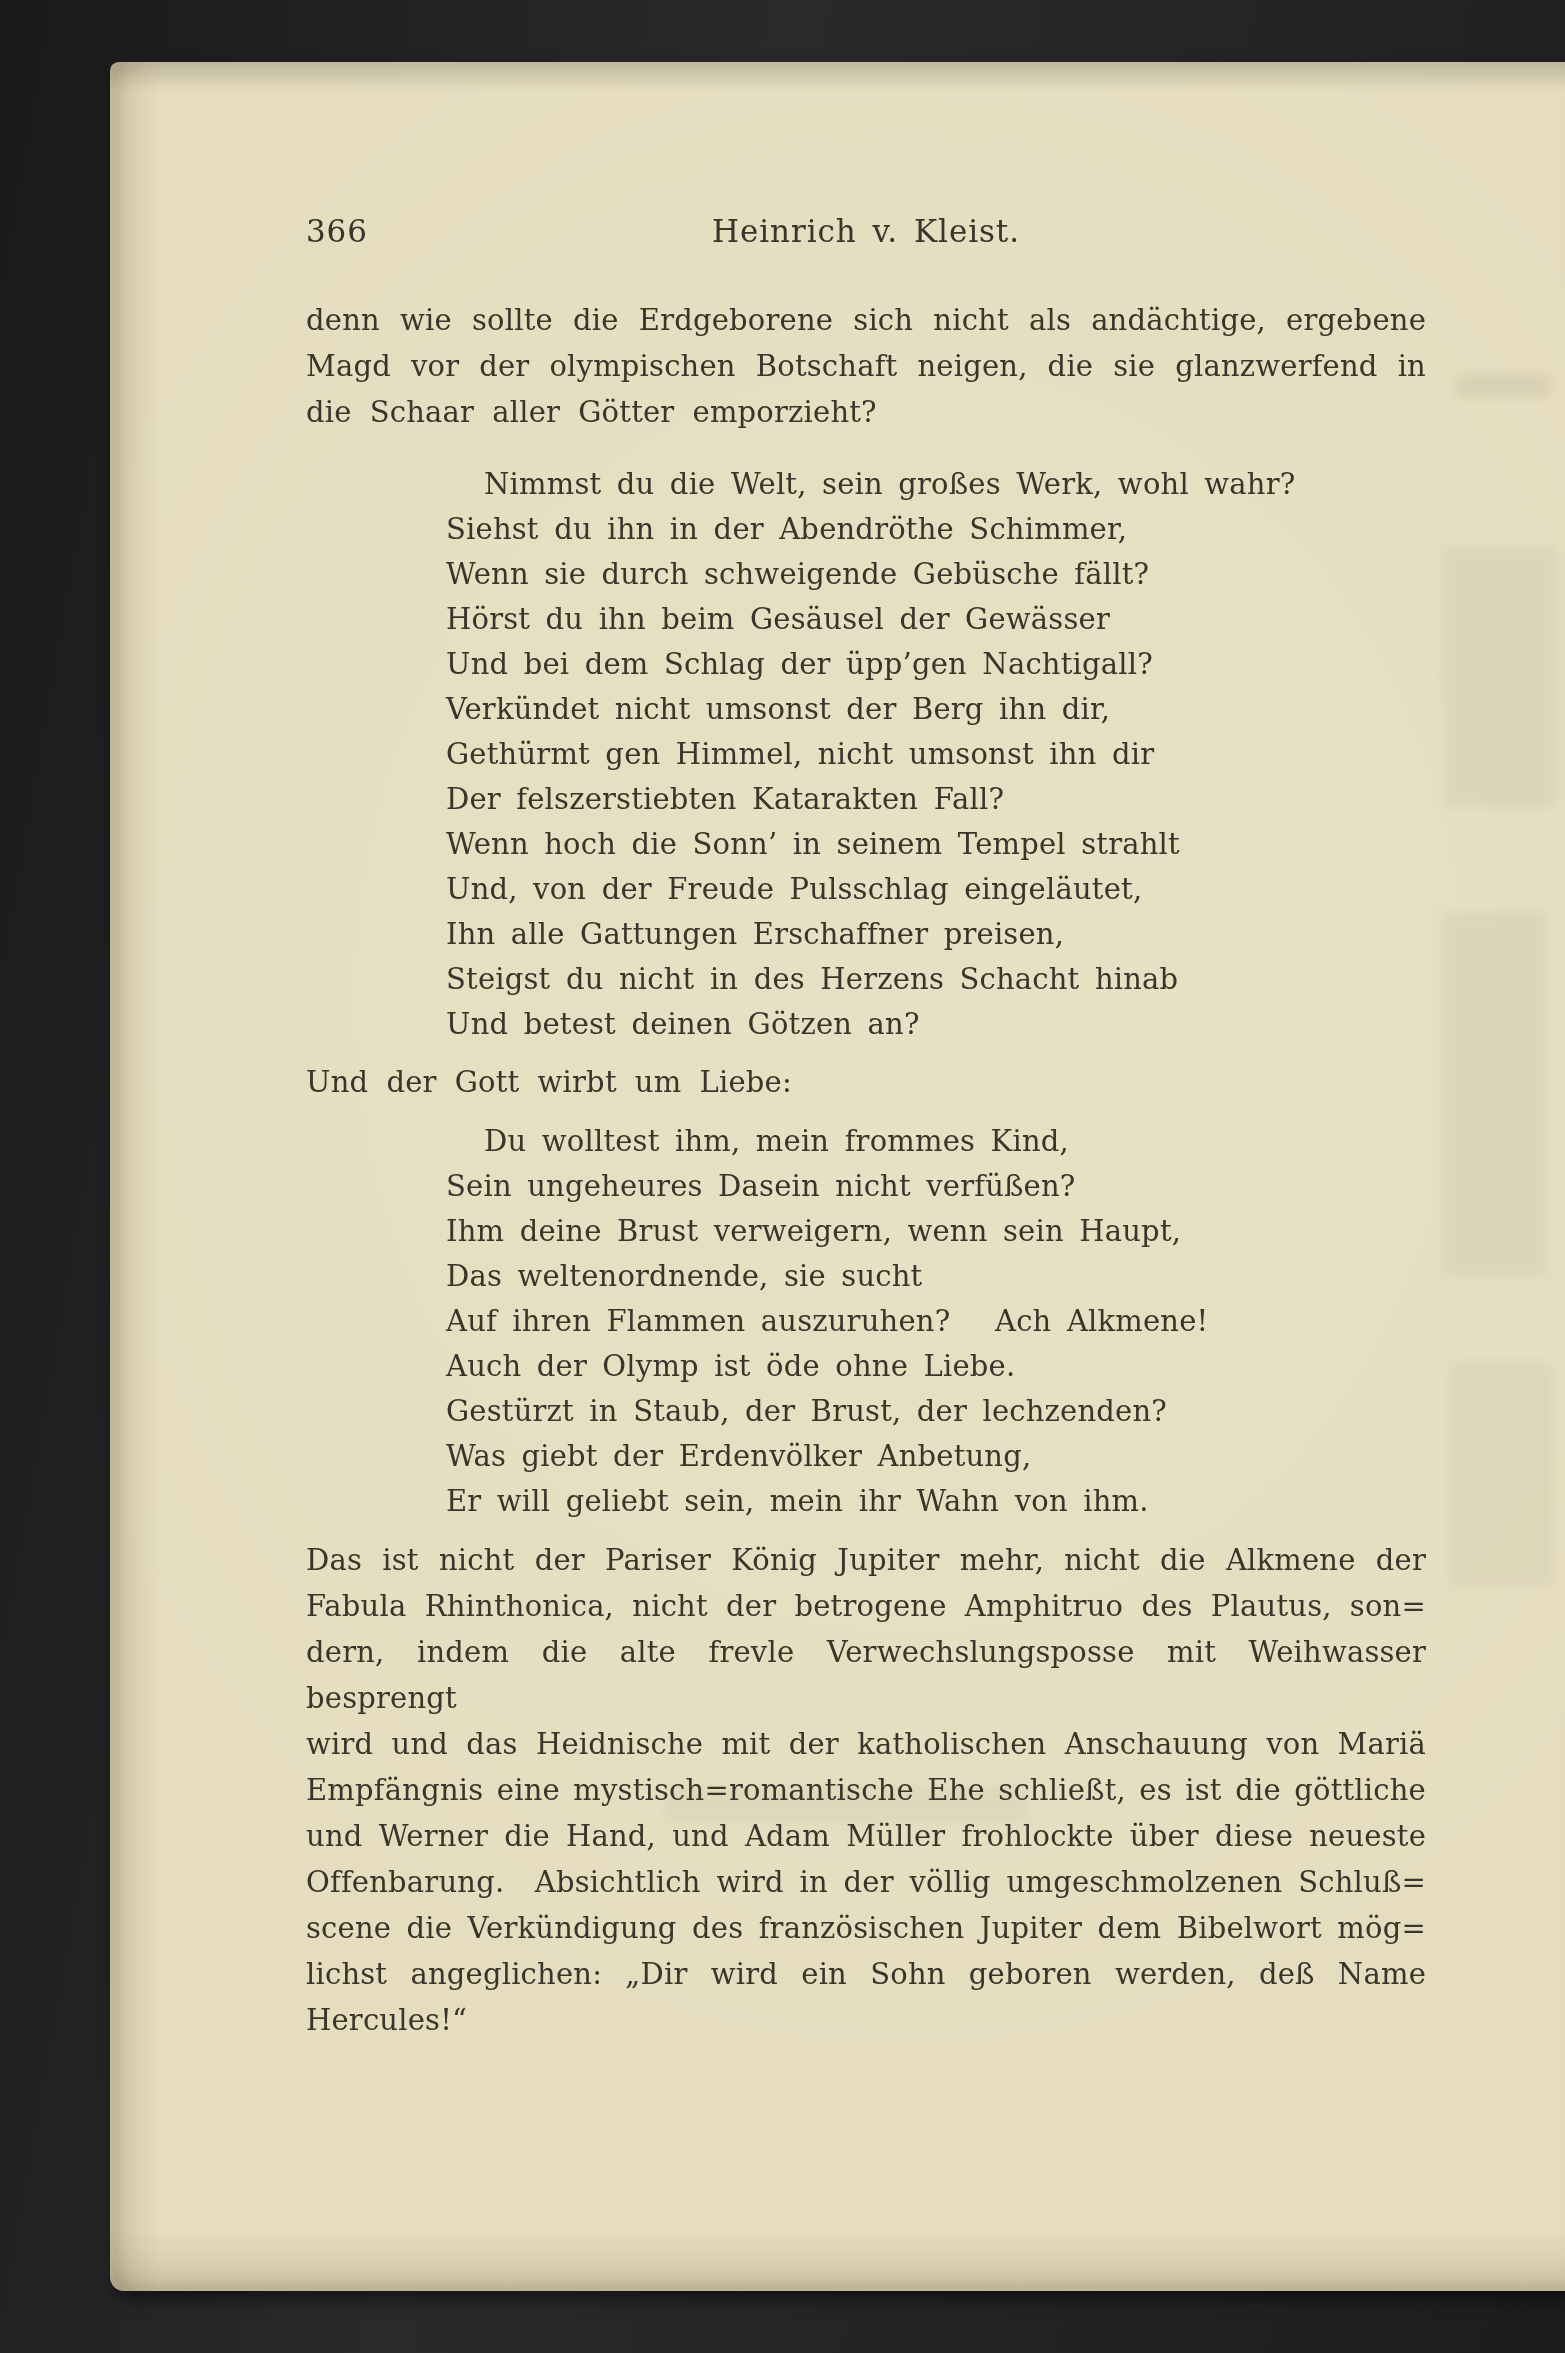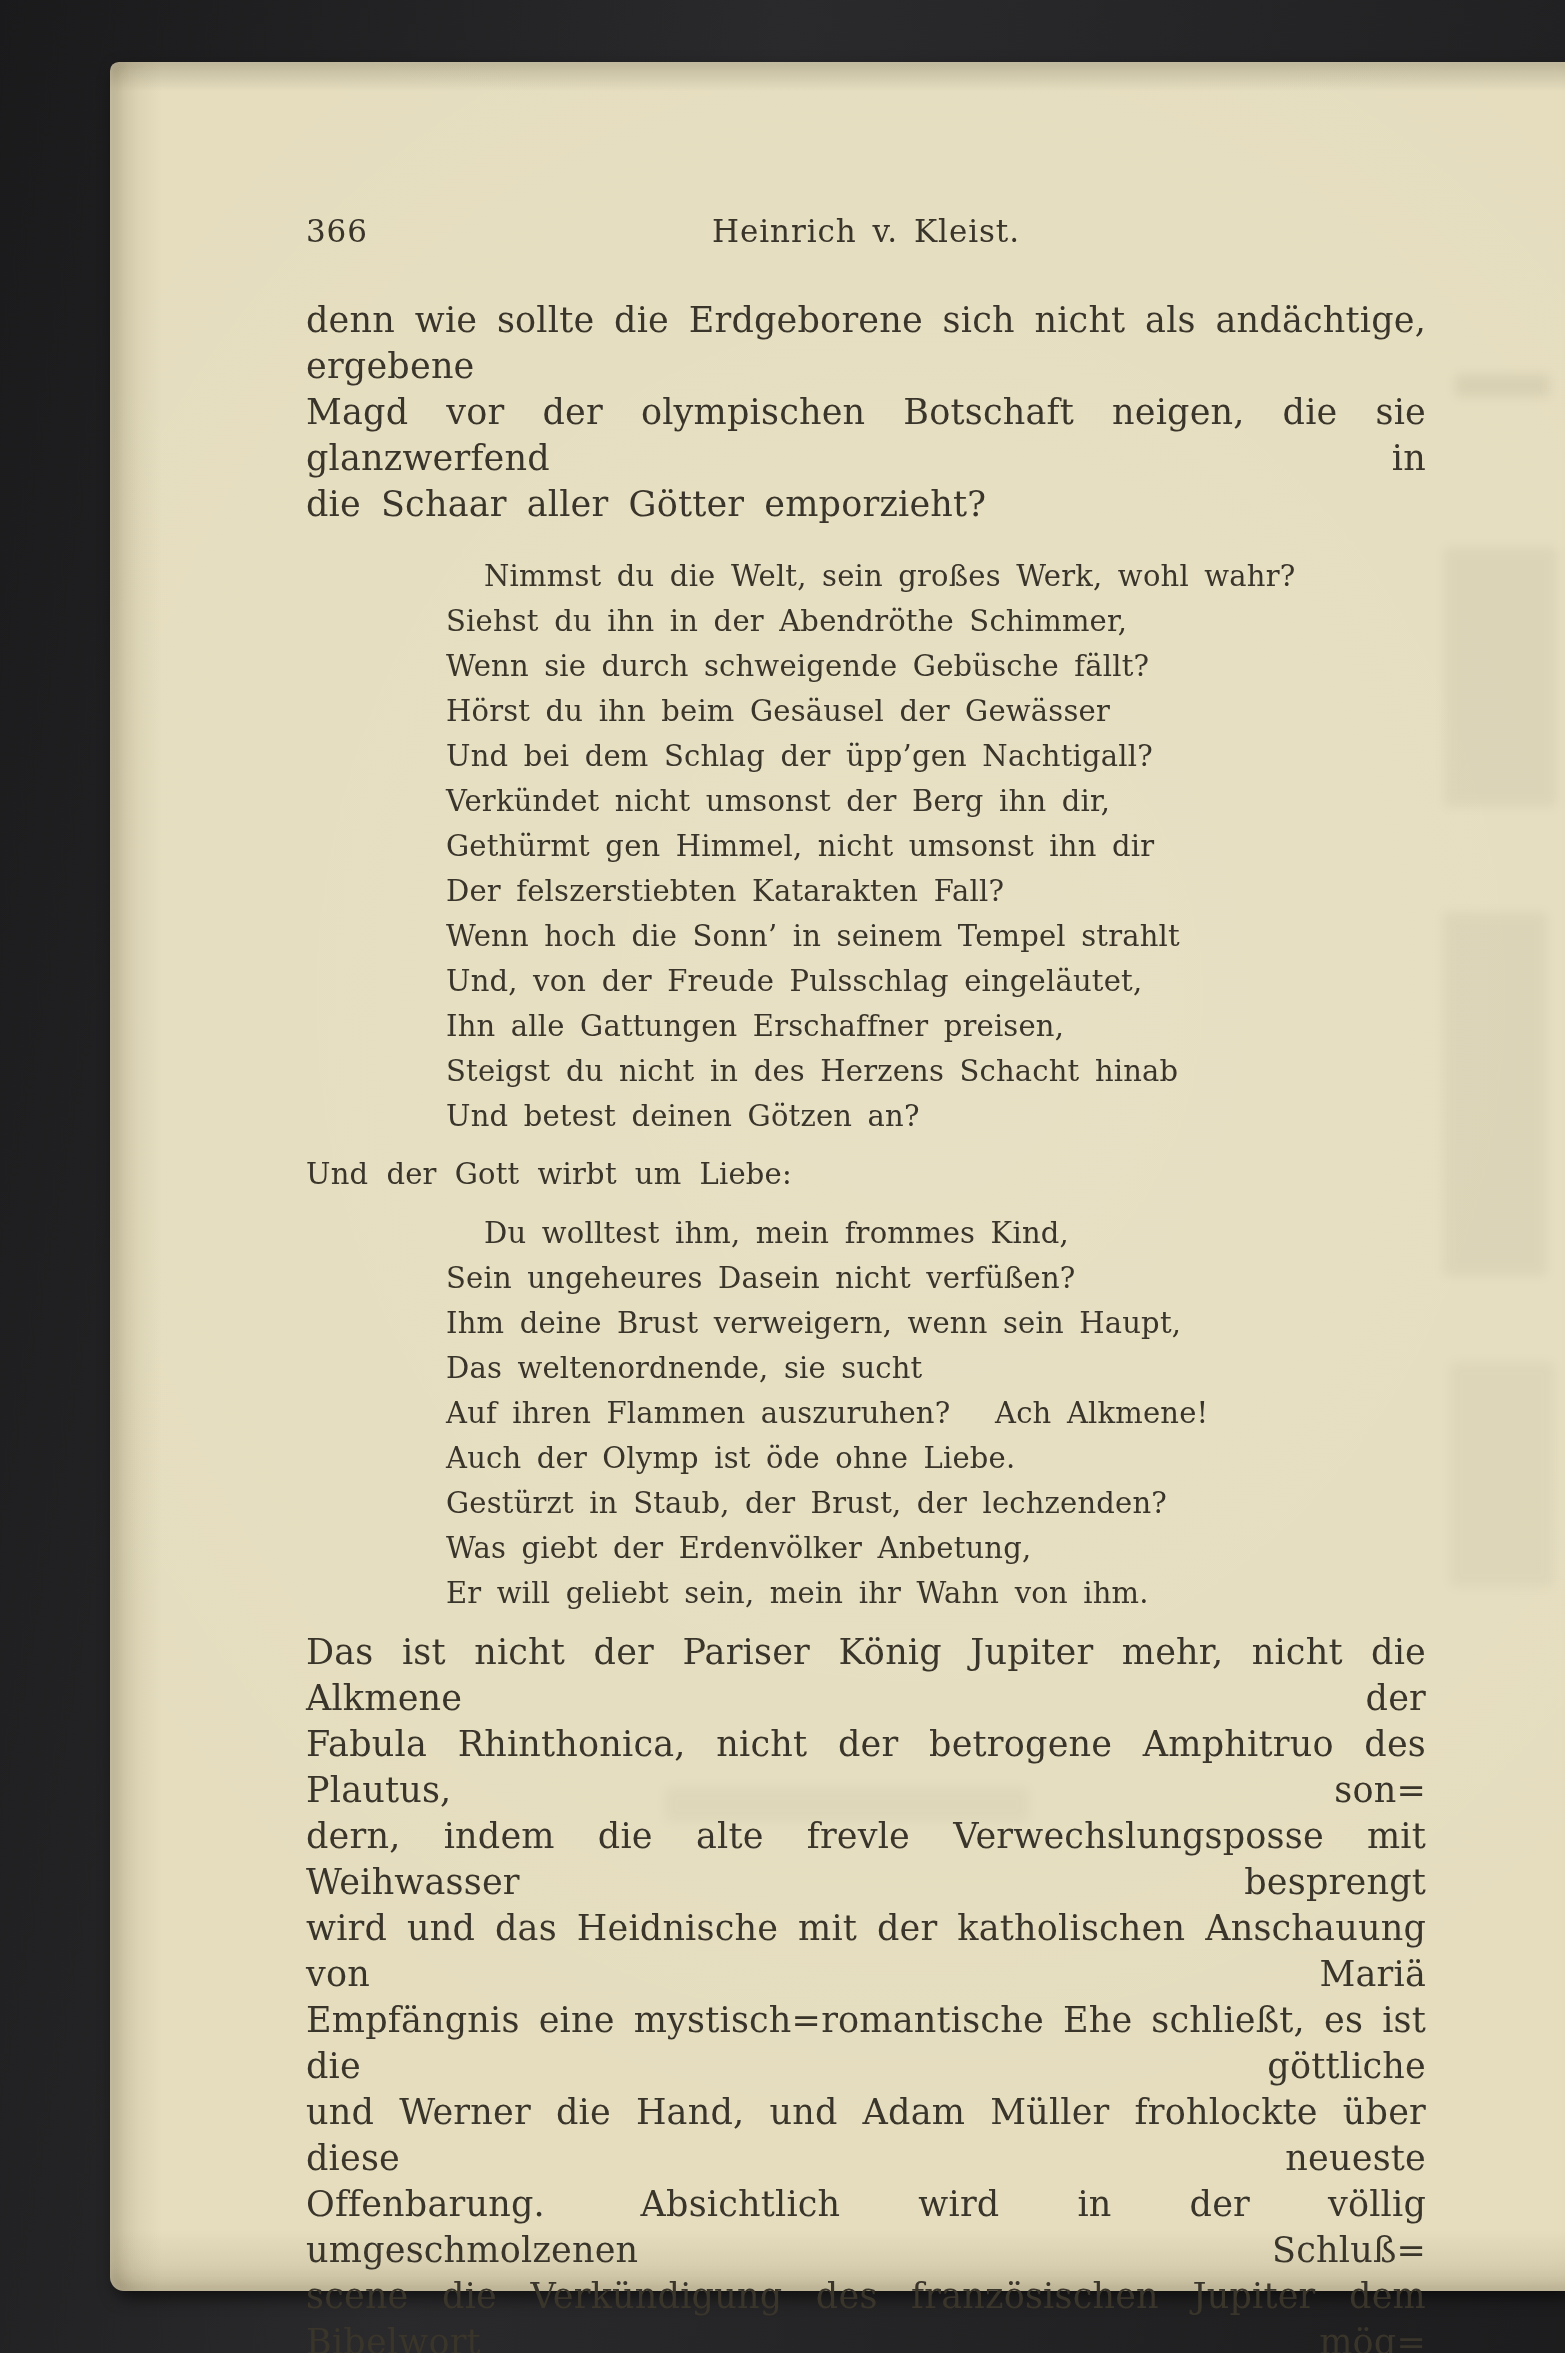--- a/index.html
+++ b/index.html
@@ -45,21 +45,21 @@
 
   .column{position:absolute;left:196px;top:146px;width:1120px;}
 
   .header{position:relative;height:46px;line-height:46px;font-size:31px;letter-spacing:0.9px;}
   .pageno{position:absolute;left:0;top:0;}
   .running-title{position:absolute;left:50%;transform:translateX(-50%);top:0;white-space:nowrap;word-spacing:5.2px;}
 
   .prose{margin-top:43px;}
   .prose2{margin-top:13px;}
   .pline{
-    font-size:35px;line-height:46px;white-space:normal;
+    font-size:29px;line-height:46px;white-space:normal;
     text-align:justify;text-align-last:justify;
     word-spacing:3.5px;letter-spacing:0.2px;
   }
   .pline.lastline{text-align-last:left;word-spacing:8.7px;}
 
   .poem{margin-top:27px;}
   .poem2{margin-top:14px;}
   .vline{
     font-size:29px;line-height:45px;padding-left:140px;
     white-space:pre;word-spacing:6px;letter-spacing:0.2px;
@@ -128,18 +128,19 @@
 
     <div class="prose prose2">
         <div class="pline">Das ist nicht der Pariser König Jupiter mehr, nicht die Alkmene der</div>
         <div class="pline">Fabula Rhinthonica, nicht der betrogene Amphitruo des Plautus, son=</div>
         <div class="pline">dern, indem die alte frevle Verwechslungsposse mit Weihwasser besprengt</div>
         <div class="pline">wird und das Heidnische mit der katholischen Anschauung von Mariä</div>
         <div class="pline">Empfängnis eine mystisch=romantische Ehe schließt, es ist die göttliche</div>
         <div class="pline">und Werner die Hand, und Adam Müller frohlockte über diese neueste</div>
         <div class="pline">Offenbarung.  Absichtlich wird in der völlig umgeschmolzenen Schluß=</div>
         <div class="pline">scene die Verkündigung des französischen Jupiter dem Bibelwort mög=</div>
+        <div class="pline">lichst angeglichen: „Dir wird ein Sohn geboren werden, deß Name</div>
         <div class="pline lastline">Hercules!“</div>
       </div>
 
   </div>
 </div>
 
 
 </body></html>

